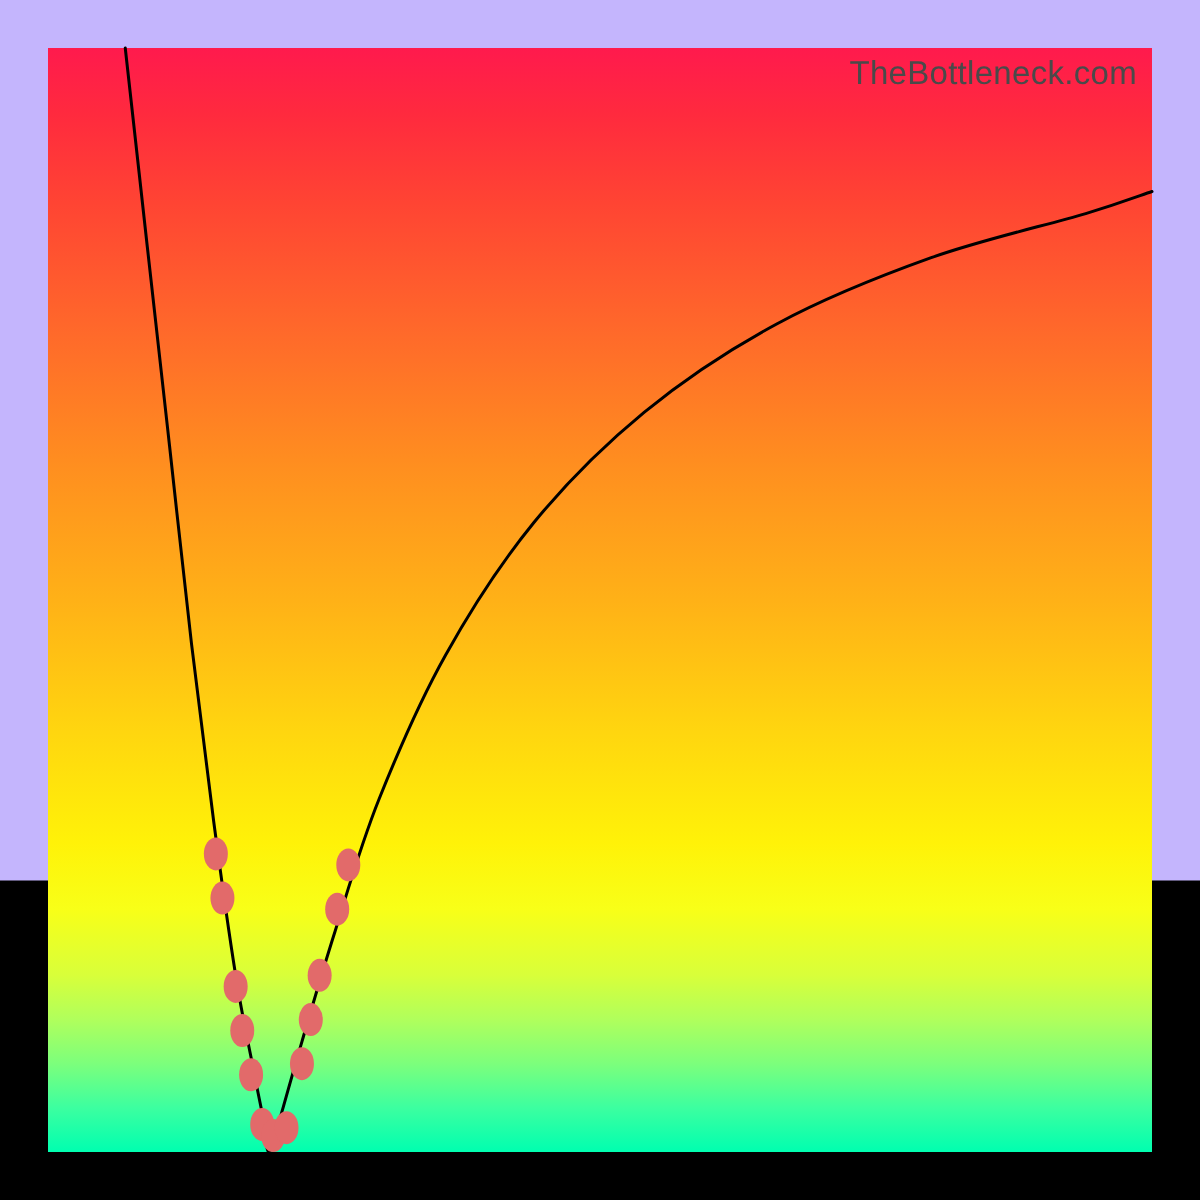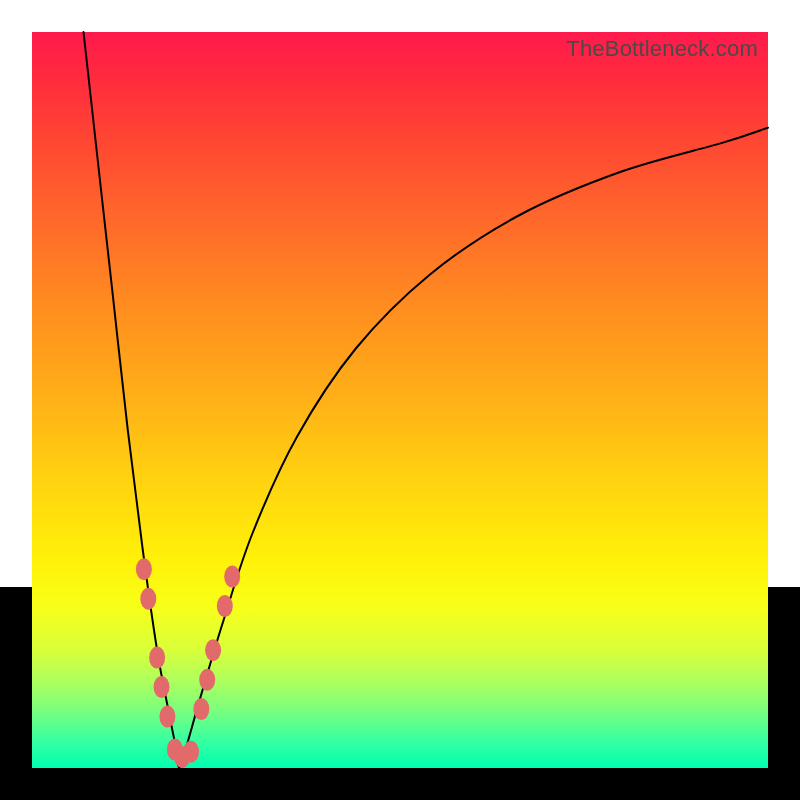--- a/index.html
+++ b/index.html
@@ -8,21 +8,21 @@
     width: 800px;
     height: 800px;
     overflow: hidden;
     background: #000;
     font-family: Arial, Helvetica, sans-serif;
   }
   .frame {
     position: relative;
     width: 800px;
     height: 587px;
-    background: #ffffff;
+    background: #c4b5fd;
   }
   .plot-area {
     position: absolute;
     left: 32px;
     top: 32px;
     width: 736px;
     height: 736px;
     background: linear-gradient(
       to bottom,
       #ff1a4d 0%,

